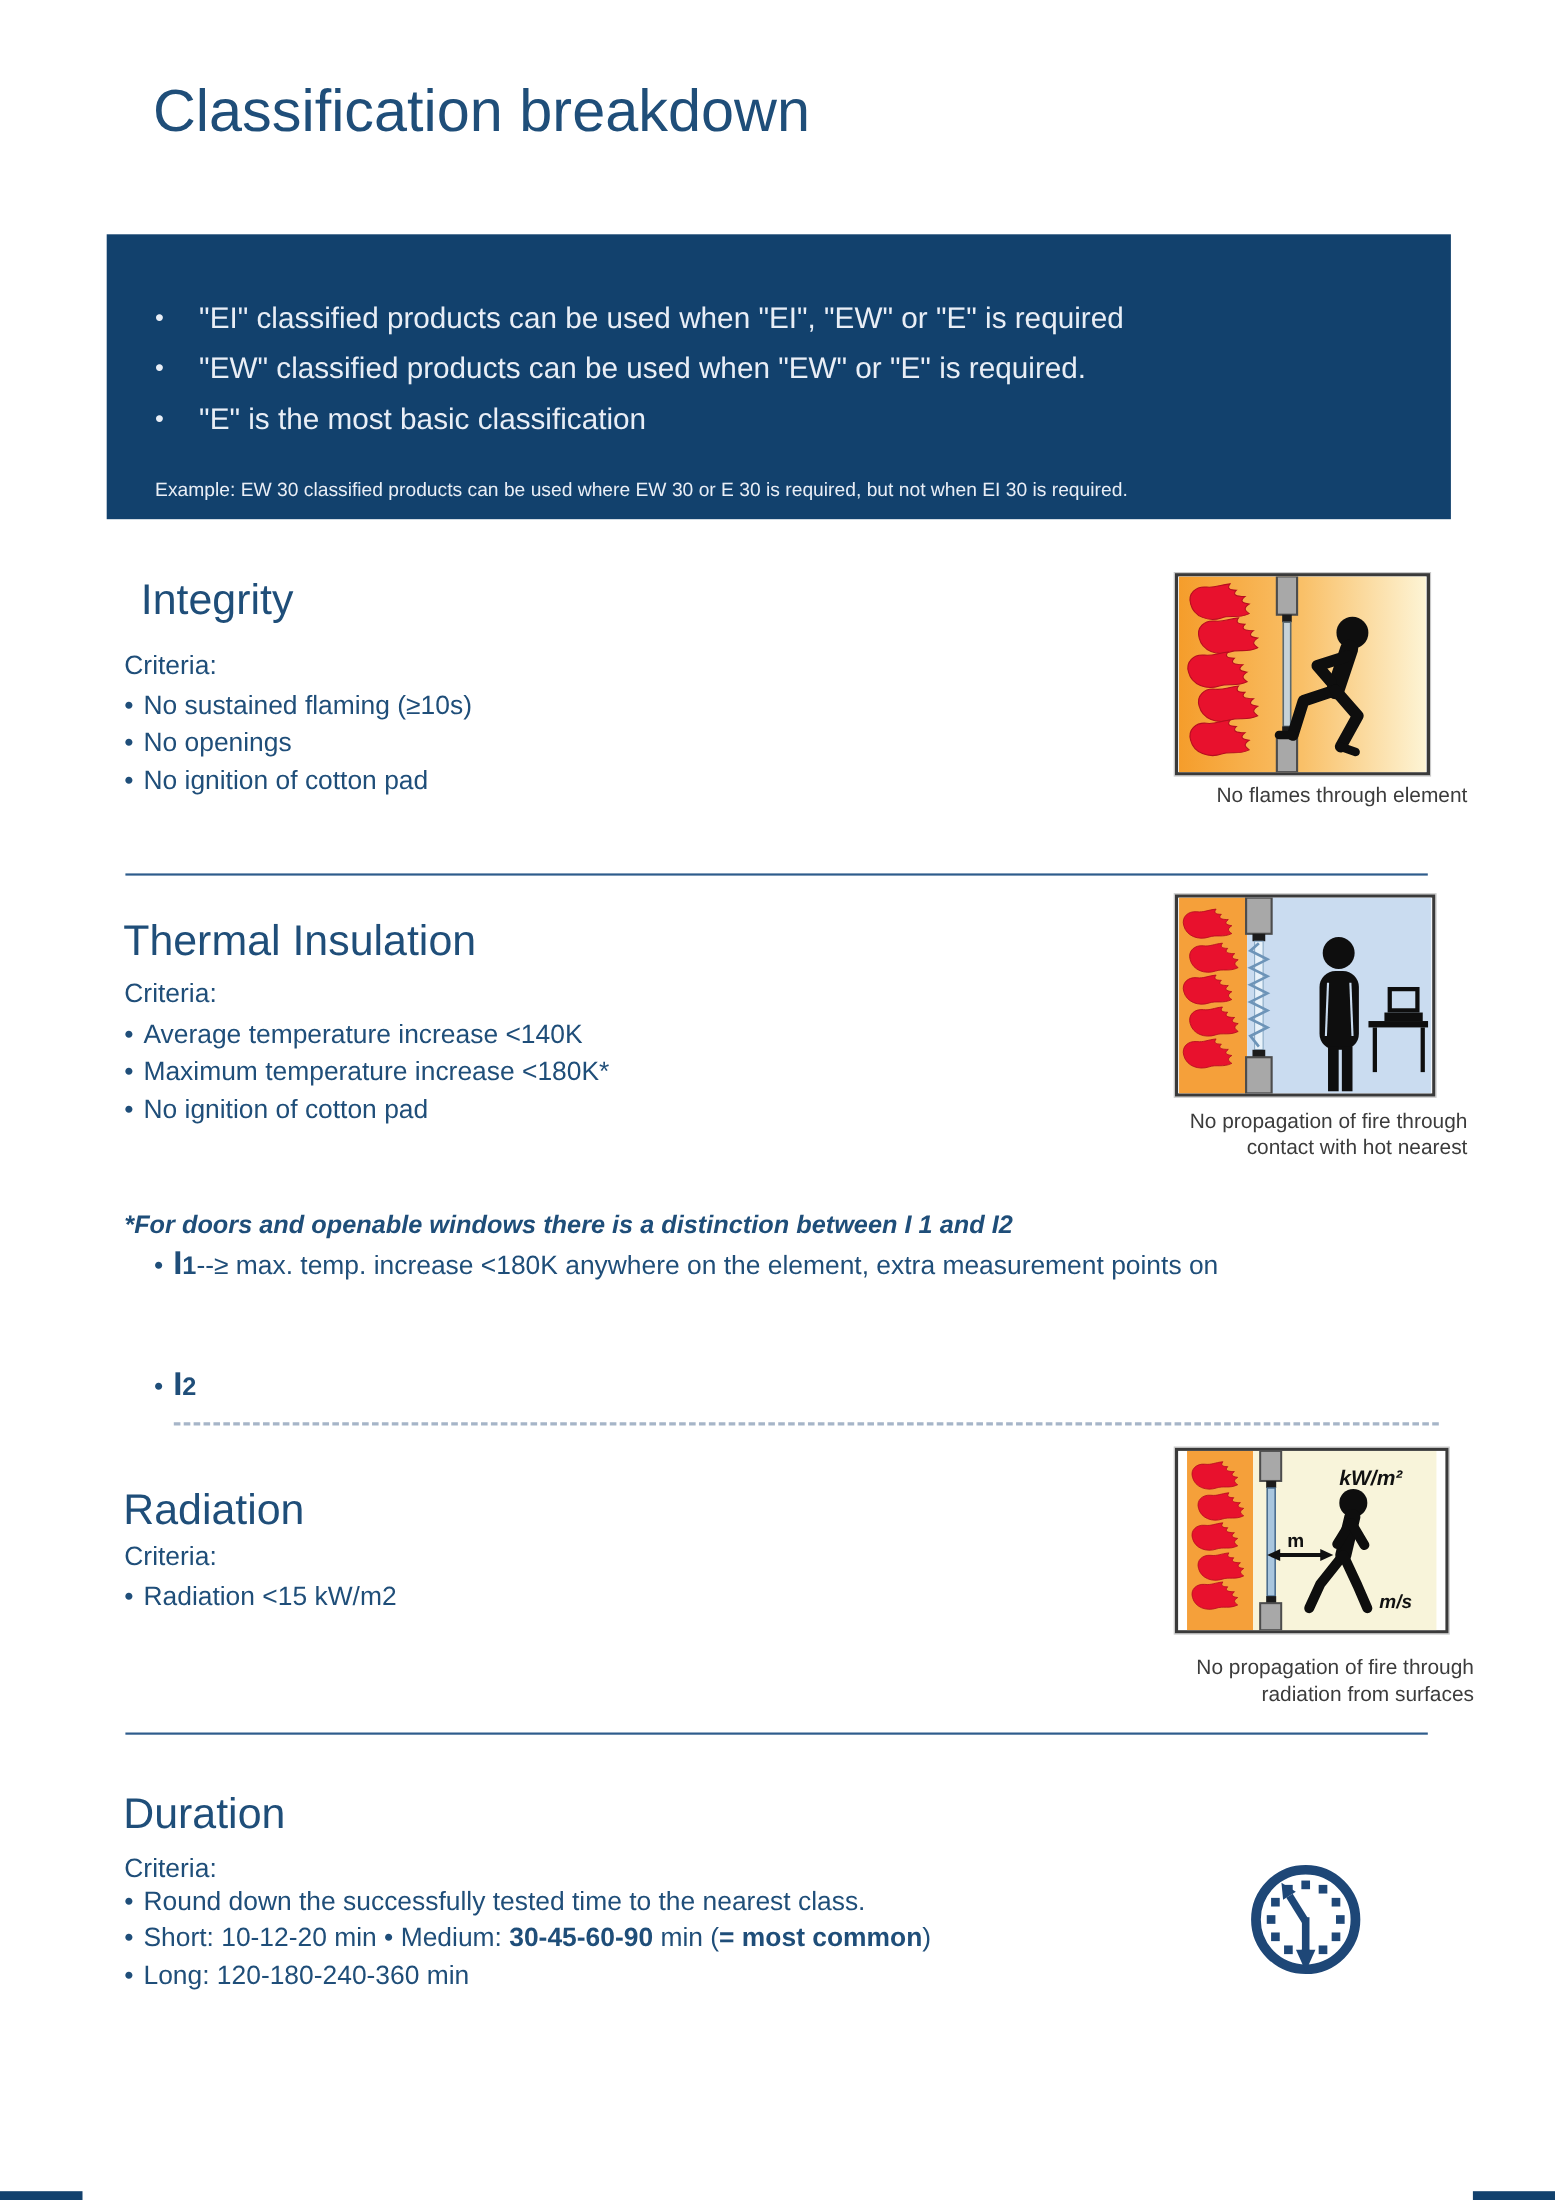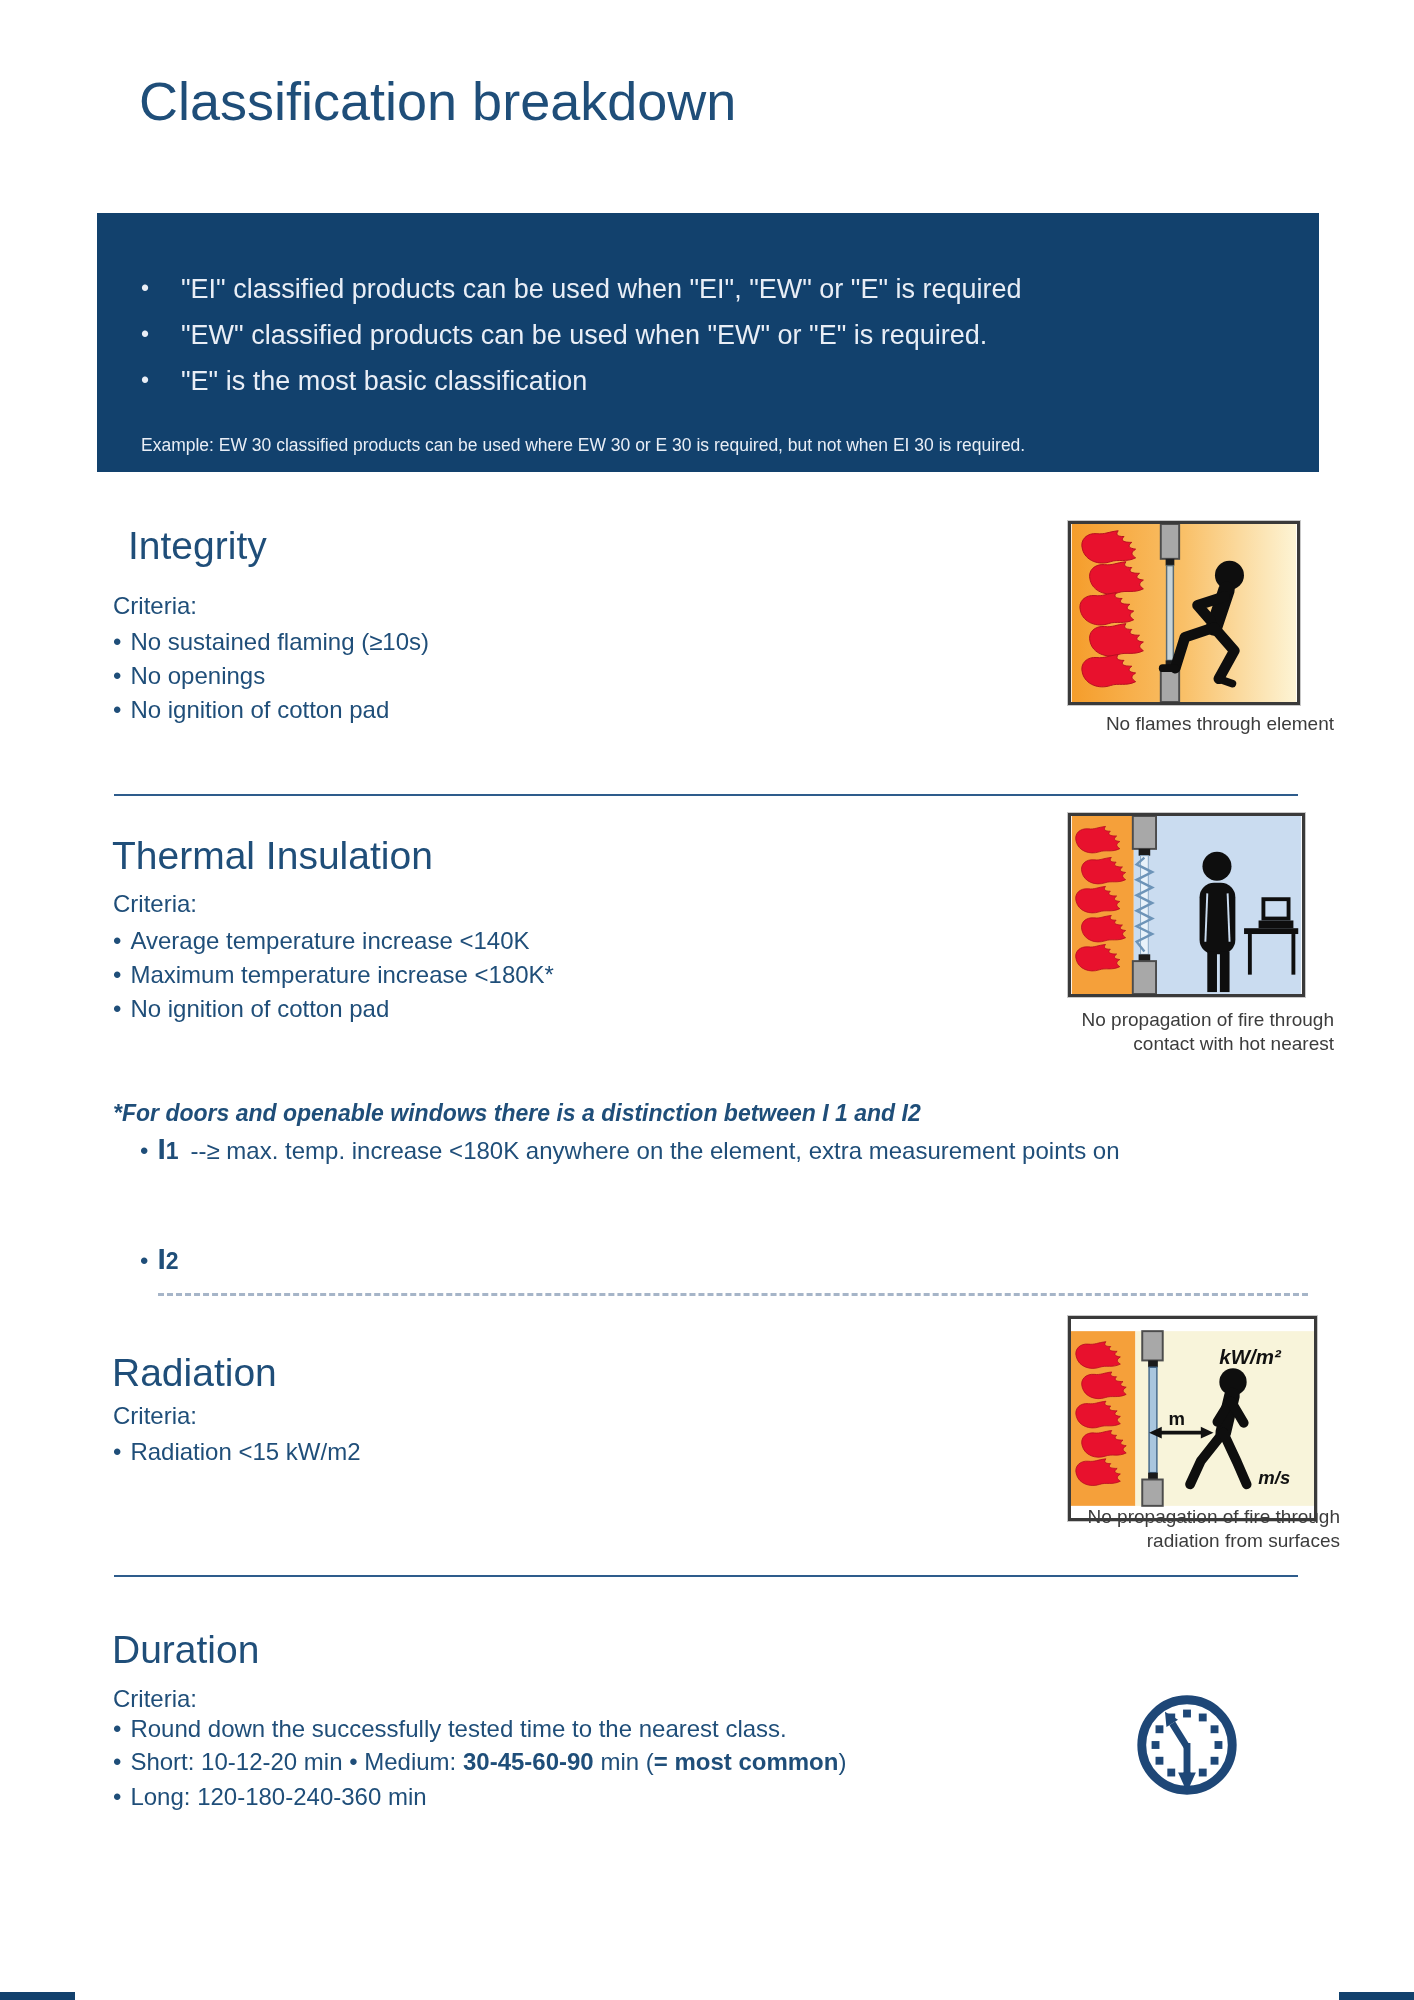--- a/index.html
+++ b/index.html
@@ -16,21 +16,21 @@
   .b-row{display:flex;font-size:24px;color:#1f4e79;line-height:1.25;}
   .mk{margin-right:9px;}
   .figure{border:3px solid #3a3a3a;outline:1px solid #c9c9c9;background:#fff;box-sizing:border-box;}
   .figure svg{display:block;width:100%;height:100%;}
   .caption{font-size:19px;color:#3c3c3c;text-align:right;line-height:24px;}
   .note{font-size:23px;font-weight:bold;font-style:italic;color:#1f4e79;}
   .i-row{display:flex;align-items:baseline;font-size:24px;color:#1f4e79;}
   .i-cont{font-size:24px;color:#1f4e79;}
   .ilabel{font-weight:bold;font-size:30px;}
   .inum{font-weight:bold;font-size:23px;}
-  .itext{margin-left:12px;}
+  .itext{margin-left:0;}
   .divider{height:2px;background:#2e5c8c;}
   .dashed{height:0;border-top:3px dashed #a6b5c8;}
   .bold{font-weight:bold;}
   .bottom-bar{position:absolute;bottom:0;height:8px;background:#12416d;}
 </style>
 </head>
 <body>
 
 <div class="page">
 
@@ -181,21 +181,21 @@
 
   <div class="abs dashed" style="left:158px;top:1293px;width:1150px;"></div>
 
   <div class="abs h2" style="left:112px;top:1351px;">Radiation</div>
   <div class="abs crit" style="left:113px;top:1402px;">Criteria:</div>
   <div class="abs b-row" style="left:113px;top:1437px;">
     <span class="mk">•</span>
     <span>Radiation &lt;15 kW/m2</span>
   </div>
 
-  <div class="abs figure" style="left:1068px;top:1316px;width:249px;height:205px;">
+  <div class="abs figure" style="left:1068px;top:1316px;width:249px;height:169px;">
     <svg viewBox="0 0 249 179">
       <rect x="0" y="0" width="66" height="179" fill="#f5a03a"></rect>
       <rect x="66" y="0" width="183" height="179" fill="#f8f4da"></rect>
       <g>
         <use href="#flm" transform="translate(3,10) scale(0.82)"></use>
         <use href="#flm" transform="translate(9,41) scale(0.82)"></use>
         <use href="#flm" transform="translate(3,71) scale(0.82)"></use>
         <use href="#flm" transform="translate(9,101) scale(0.82)"></use>
         <use href="#flm" transform="translate(3,130) scale(0.82)"></use>
       </g>

